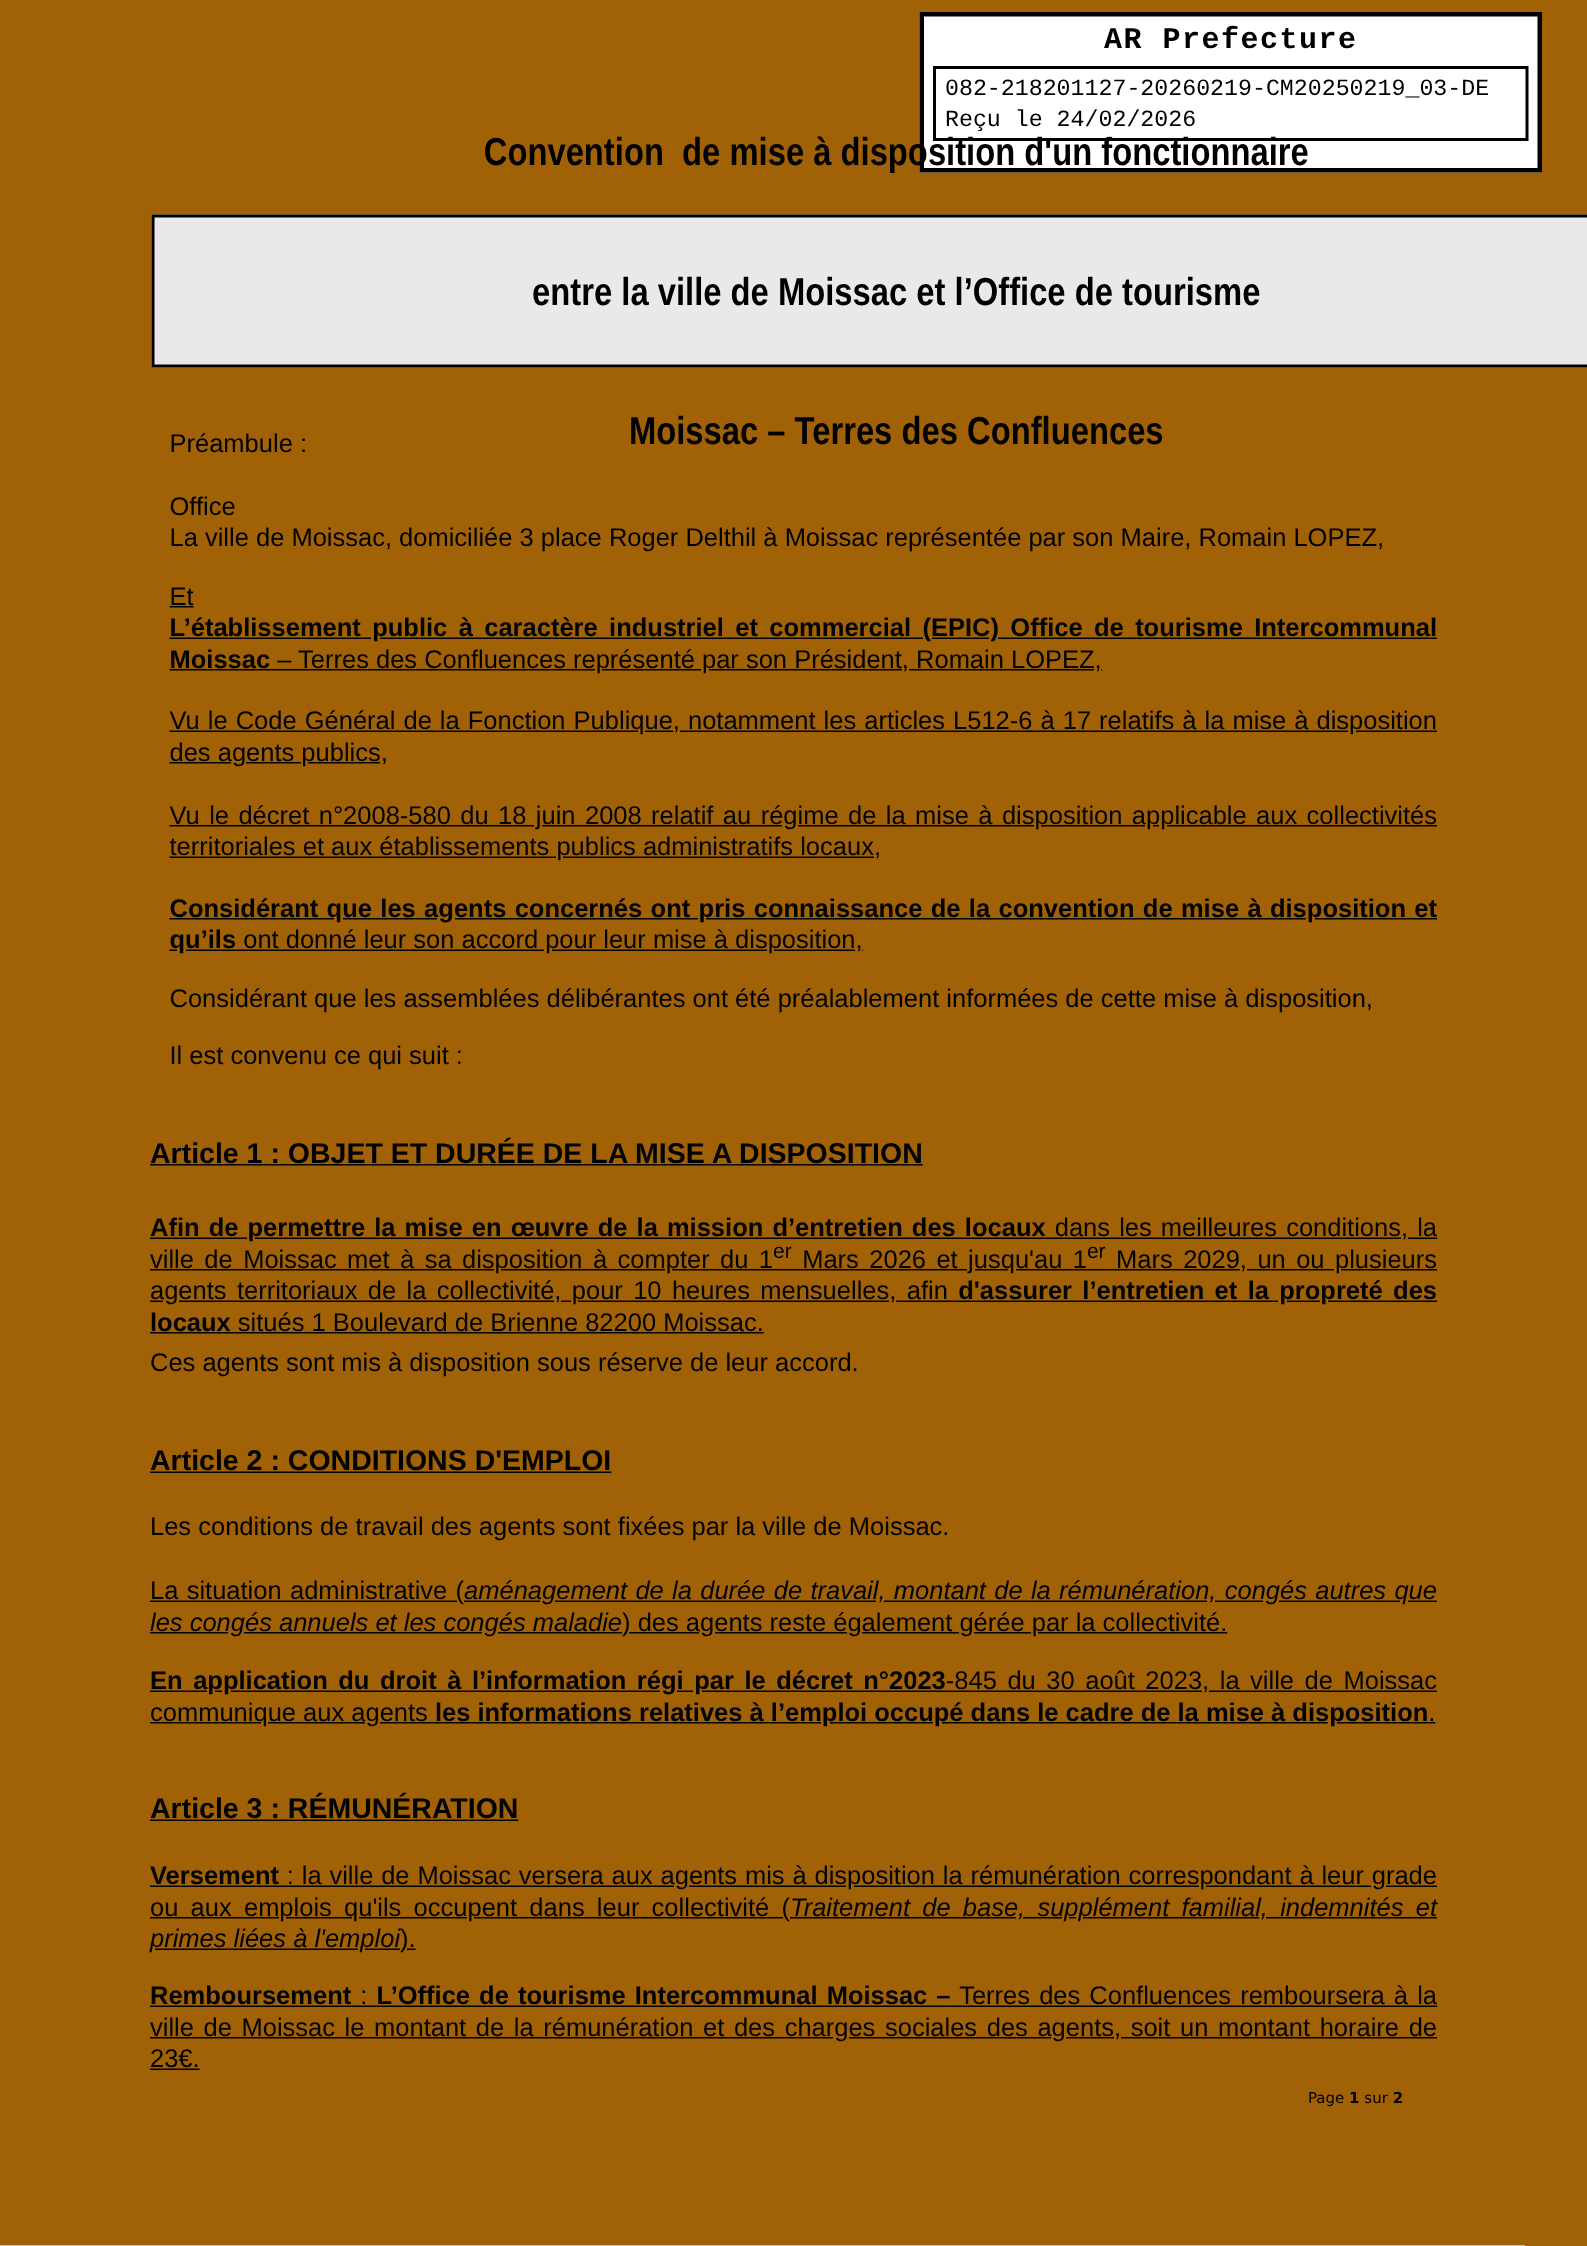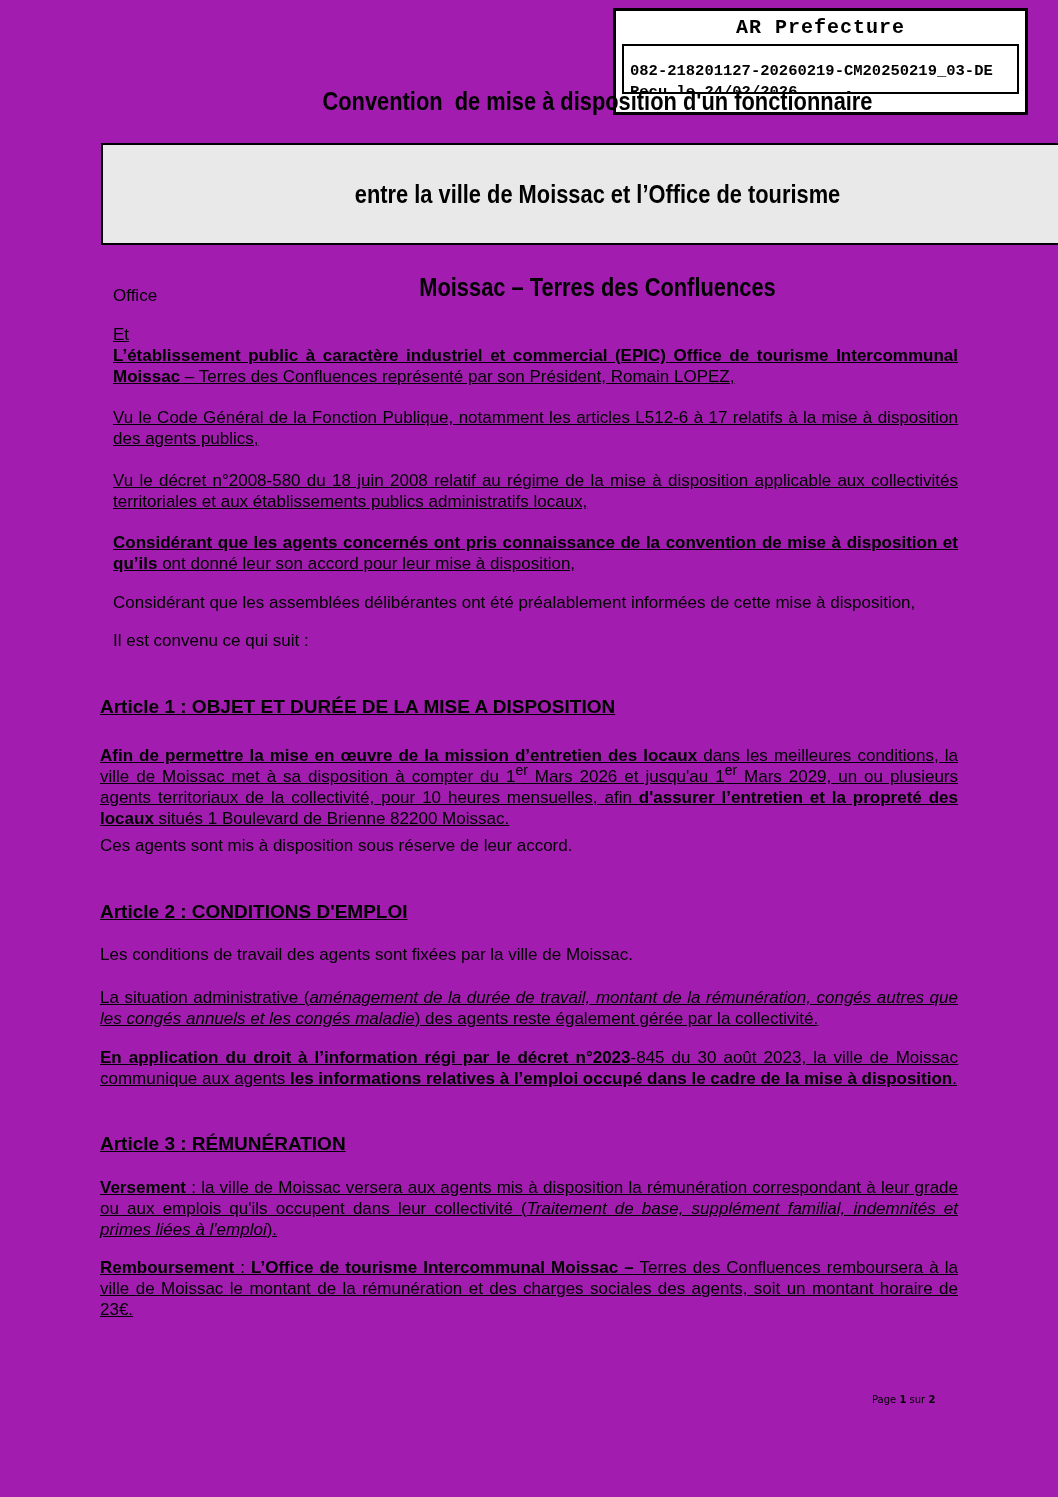--- a/index.html
+++ b/index.html
@@ -1,20 +1,20 @@
 <!DOCTYPE html>
 <html><head>
 <meta charset="utf-8">
 <style>
   html, body { margin: 0; padding: 0; background: #ffffff; }
   .page {
     position: relative;
     width: 1058px;
     height: 1497px;
-    background: #a21caf;
+    background: #a16207;
     color: #000000;
     font-family: "Liberation Sans", sans-serif;
     font-size: 17px;
     line-height: 21px;
     overflow: hidden;
   }
   
   .stamp {
     position: absolute;
     left: 613px;
@@ -32,26 +32,25 @@
     font-size: 20px;
     line-height: 24px;
     margin-top: 5px;
     letter-spacing: 1px;
   }
   .stamp-inner {
     border: 2px solid #000;
     margin: 4px 6px 0 6px;
     height: 50px;
     box-sizing: border-box;
-    padding: 15px 6px;
+    padding: 3px 6px;
     font-size: 15.5px;
     line-height: 21px;
     white-space: nowrap;
     overflow: hidden;
-    font-weight: bold;
   }
   
   .title-box {
     position: absolute;
     left: 101px;
     top: 143px;
     width: 993px;
     height: 102px;
     box-sizing: border-box;
     background: #e9e9e9;
@@ -124,22 +123,23 @@
   <div class="title-box">
     <div class="title-inner">
       <div>Convention  de mise à disposition d'un fonctionnaire</div>
       <div>entre la ville de Moissac et l’Office de tourisme</div>
       <div>Moissac – Terres des Confluences</div>
     </div>
   </div>
 
   <div class="content">
 
+    <p class="ind mb21">Préambule :</p>
 
-    <p class="ind mb18"><span>Office</span><br></p>
+    <p class="ind mb18"><span>Office</span><br><span>La ville de Moissac, domiciliée 3 place Roger Delthil à Moissac représentée par son Maire, Romain LOPEZ,</span></p>
 
     <p class="ind just mb20"><span>Et</span><br><span class="b">L’établissement public à caractère industriel et commercial (EPIC) Office de tourisme Intercommunal Moissac</span><span> – Terres des Confluences représenté par son Président, Romain LOPEZ,</span></p>
 
     <p class="ind just mb21">Vu le Code Général de la Fonction Publique, notamment les articles L512-6 à 17 relatifs à la mise à disposition des agents publics,</p>
 
     <p class="ind just mb20">Vu le décret n°2008-580 du 18 juin 2008 relatif au régime de la mise à disposition applicable aux collectivités territoriales et aux établissements publics administratifs locaux,</p>
 
     <p class="ind just mb18"><span class="b">Considérant que les agents concernés ont pris connaissance de la convention de mise à disposition et qu’ils</span><span> ont donné leur son accord pour leur mise à disposition,</span></p>
 
     <p class="ind mb17">Considérant que les assemblées délibérantes ont été préalablement informées de cette mise à disposition,</p>

